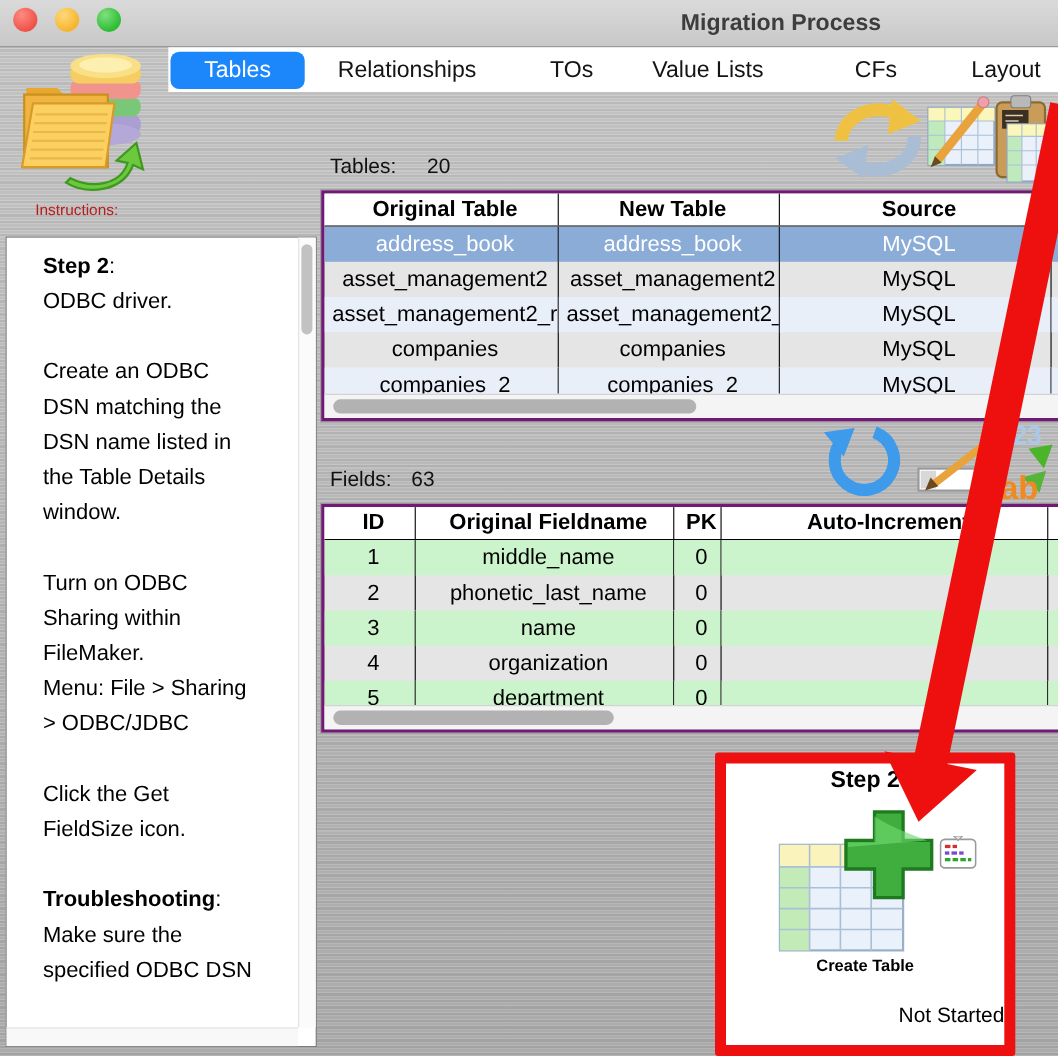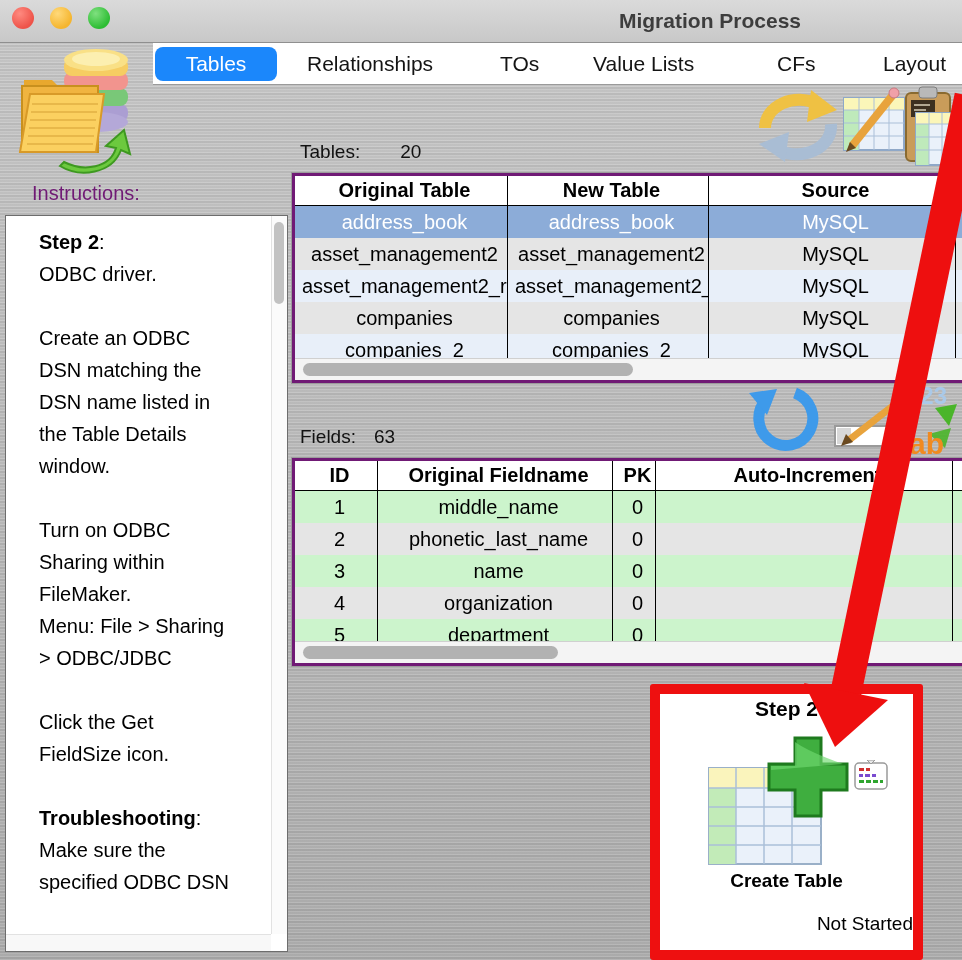--- a/index.html
+++ b/index.html
@@ -22,24 +22,24 @@
   .wtitle{position:absolute;top:9px;left:710px;transform:translateX(-50%);
     font-size:21px;font-weight:600;color:#3d3d3d;white-space:nowrap}
   
   .tabbar{left:153px;top:43px;width:809px;height:41px;background:#fff;border-bottom:1px solid #9a9a9a;}
   .tab{position:absolute;top:4px;height:34px;line-height:34px;font-size:21px;color:#141414;white-space:nowrap;cursor:default}
   .tab.active{left:2px;width:122px;text-align:center;background:#1b87fb;color:#fff;border-radius:8px;}
   .tab:nth-child(2){left:154px}.tab:nth-child(3){left:347px}
   .tab:nth-child(4){left:440px}.tab:nth-child(5){left:624px}.tab:nth-child(6){left:730px}
   
   .panel-label{font-size:19px;color:#111;display:flex}
-  .panel-label .cnt{margin-left:40px}
+  .panel-label .cnt{margin-left:28px}
   #tables-label{left:300px;top:141px}
   #fields-label{left:300px;top:426px}
-  #instructions-label{left:32px;top:182px;font-size:20px;color:#701a75}
+  #instructions-label{left:32px;top:182px;font-size:14px;color:#b91c1c}
   
   .datatable{background:#e5e5e5;border:3px solid #701a75;box-shadow:0 0 0 1px #9c9c9c;text-align:center;}
   #tables-table{left:292px;top:173px;width:668px;height:204px}
   #fields-table{left:292px;top:458px;width:668px;height:202px}
   .tgrid{display:grid;grid-template-columns:213px 201px 247px 1fr}
   .fgrid{display:grid;grid-template-columns:83px 235px 43px 297px 1fr}
   .hrow{height:29px;border-bottom:1px solid #000;background:#fff}
   .hcell{font-weight:bold;font-size:20px;line-height:29px;padding-left:7px;
     border-right:1px solid #000;white-space:nowrap;overflow:hidden;color:#000}
   .hcell:last-child{border-right:none}
@@ -60,21 +60,21 @@
   .instr-content{position:absolute;left:33px;top:10px;right:20px;bottom:20px;overflow:hidden}
   .instr-line{font-size:20px;line-height:32px;color:#000;white-space:nowrap}
   .instr-line b{font-weight:bold}
   .vscroll{position:absolute;right:0;top:0;width:15px;bottom:17px;background:#fbfbfb;border-left:1px solid #e2e2e2}
   .vthumb{position:absolute;left:2px;top:6px;width:10px;height:82px;border-radius:6px;background:#c2c2c2}
   .hscroll2{position:absolute;left:0;right:16px;bottom:0;height:16px;background:#f8f8f8;border-top:1px solid #e2e2e2}
   
   .stepbox{left:650px;top:684px;width:273px;height:276px;box-sizing:border-box;
     background:#fff;border:10px solid #ee1010;border-radius:3px}
   .step-title{position:absolute;top:3px;left:0;right:0;text-align:center;font-size:21px;font-weight:bold;color:#000}
-  .create-label{position:absolute;top:176px;left:0;right:0;text-align:center;font-size:19px;font-weight:bold;color:#000}
+  .create-label{position:absolute;top:176px;left:0;right:0;text-align:center;font-size:15px;font-weight:bold;color:#000}
   .status-label{position:absolute;top:219px;left:0;right:0;text-align:right;font-size:19px;color:#000}
   svg{display:block}
   .icon-abs{position:absolute}
 </style>
 </head>
 <body>
 
 <div class="abs titlebar">
   <span class="tl red"></span>
   <span class="tl yel"></span>

